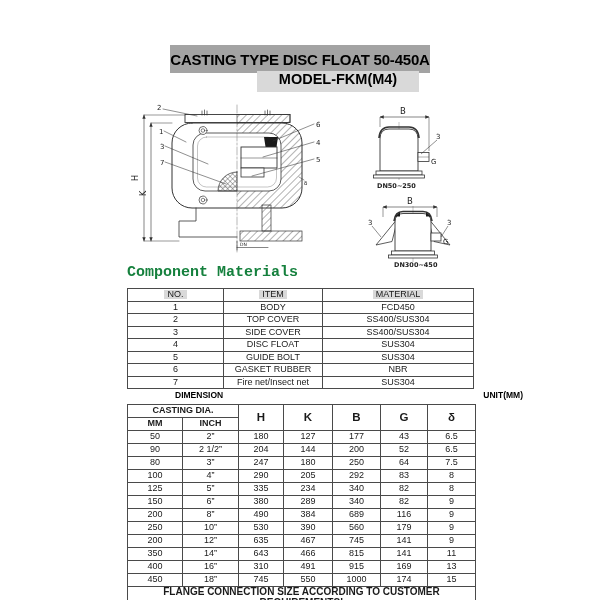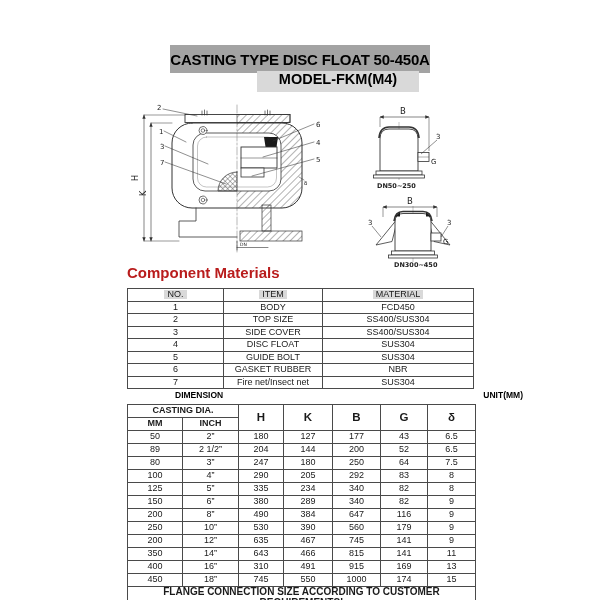--- a/index.html
+++ b/index.html
@@ -1,20 +1,20 @@
 <!DOCTYPE html>
 <html><head>
 <meta charset="utf-8">
 <style>
   html,body{margin:0;padding:0;}
   body{width:600px;height:600px;background:#fff;font-family:"Liberation Sans",sans-serif;color:#111;position:relative;overflow:hidden;}
   .abs{position:absolute;}
   .banner-red{left:170px;top:45px;width:260px;height:28px;background:#a3a3a3;display:flex;align-items:center;justify-content:center;font-weight:bold;font-size:15px;letter-spacing:-0.2px;color:#000;}
   .banner-gray{left:233px;top:71px;width:162px;height:21px;background:#d9d9d9;display:flex;justify-content:center;font-weight:bold;font-size:14.5px;color:#000;margin-left:24px;}
-  .section-heading{left:127px;top:264px;font-weight:bold;font-size:15px;color:#b91c1c;}
+  .section-heading{left:127px;top:264px;font-weight:bold;font-size:15px;color:#15803d;font-family:Liberation Mono, monospace;}
   .drawing-wrap{left:120px;top:95px;width:370px;height:180px;}
   table{border-collapse:collapse;table-layout:fixed;border-radius:14px;}
   td,th{border:1px solid #4a4a4a;font-size:9px;text-align:center;vertical-align:middle;padding:0;line-height:1.05;font-weight:normal;color:#1a1a1a;}
   .mat-table{left:127px;top:288px;width:346px;}
   .mat-table td,.mat-table th{height:11.5px;}
   .hl{background:#d9d9d9;padding:0 3px;display:inline-block;}
   .dim-labels{left:127px;top:390px;width:348px;display:flex;justify-content:space-between;font-size:8.5px;font-weight:bold;color:#000;padding-left:48px;}
   .dim-table{left:127px;top:404px;width:348px;}
   .dim-table td,.dim-table th{height:12px;}
   .dim-table th{font-weight:bold;}
@@ -146,21 +146,21 @@
     </tr>
   </thead>
   <tbody>
       <tr>
         <td>1</td>
         <td>BODY</td>
         <td>FCD450</td>
       </tr>
       <tr>
         <td>2</td>
-        <td>TOP SIZE</td>
+        <td>TOP COVER</td>
         <td>SS400/SUS304</td>
       </tr>
       <tr>
         <td>3</td>
         <td>SIDE COVER</td>
         <td>SS400/SUS304</td>
       </tr>
       <tr>
         <td>4</td>
         <td>DISC FLOAT</td>
@@ -217,21 +217,21 @@
       <tr>
         <td>50</td>
         <td>2”</td>
         <td>180</td>
         <td>127</td>
         <td>177</td>
         <td>43</td>
         <td>6.5</td>
       </tr>
       <tr>
-        <td>89</td>
+        <td>90</td>
         <td>2 1/2”</td>
         <td>204</td>
         <td>144</td>
         <td>200</td>
         <td>52</td>
         <td>6.5</td>
       </tr>
       <tr>
         <td>80</td>
         <td>3”</td>
@@ -266,21 +266,21 @@
         <td>289</td>
         <td>340</td>
         <td>82</td>
         <td>9</td>
       </tr>
       <tr>
         <td>200</td>
         <td>8”</td>
         <td>490</td>
         <td>384</td>
-        <td>647</td>
+        <td>689</td>
         <td>116</td>
         <td>9</td>
       </tr>
       <tr>
         <td>250</td>
         <td>10”</td>
         <td>530</td>
         <td>390</td>
         <td>560</td>
         <td>179</td>

